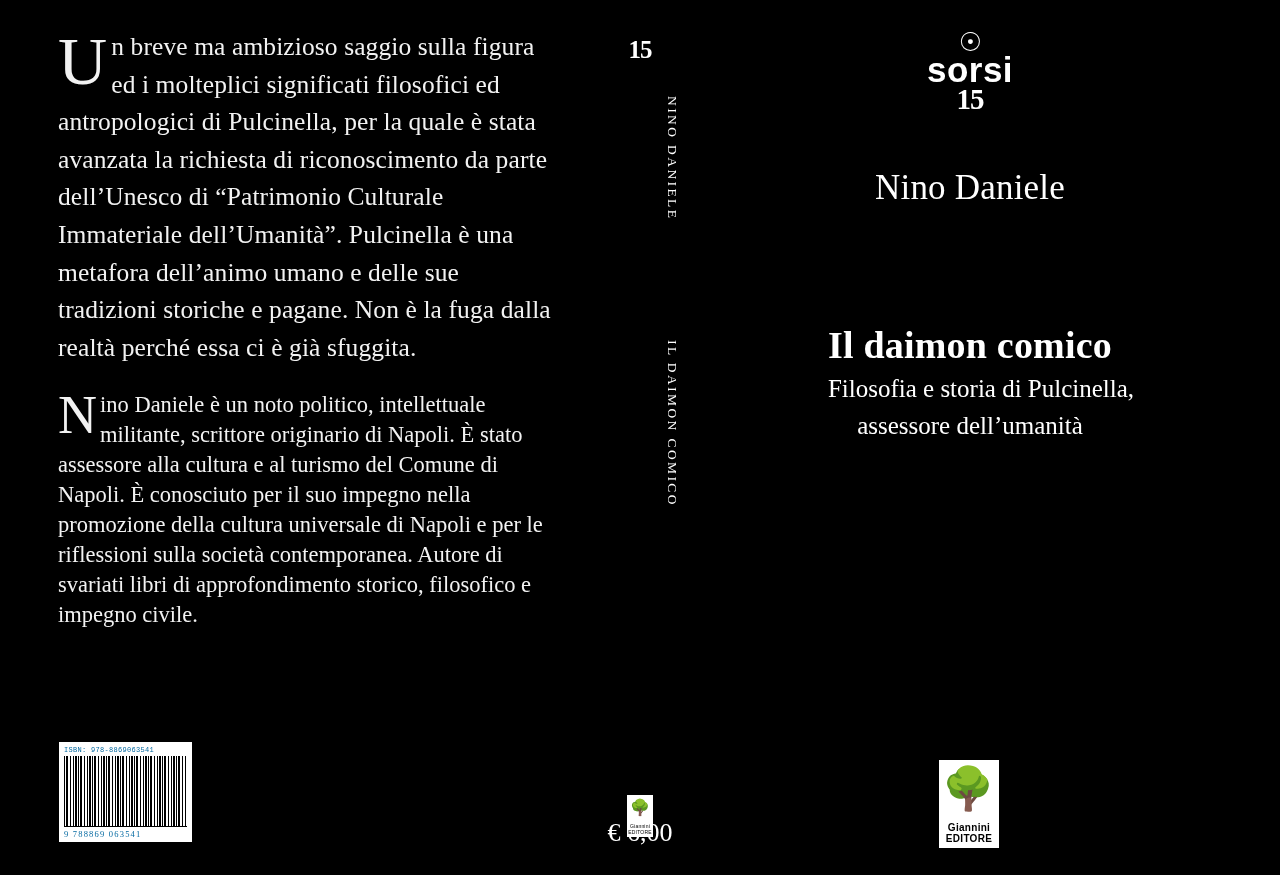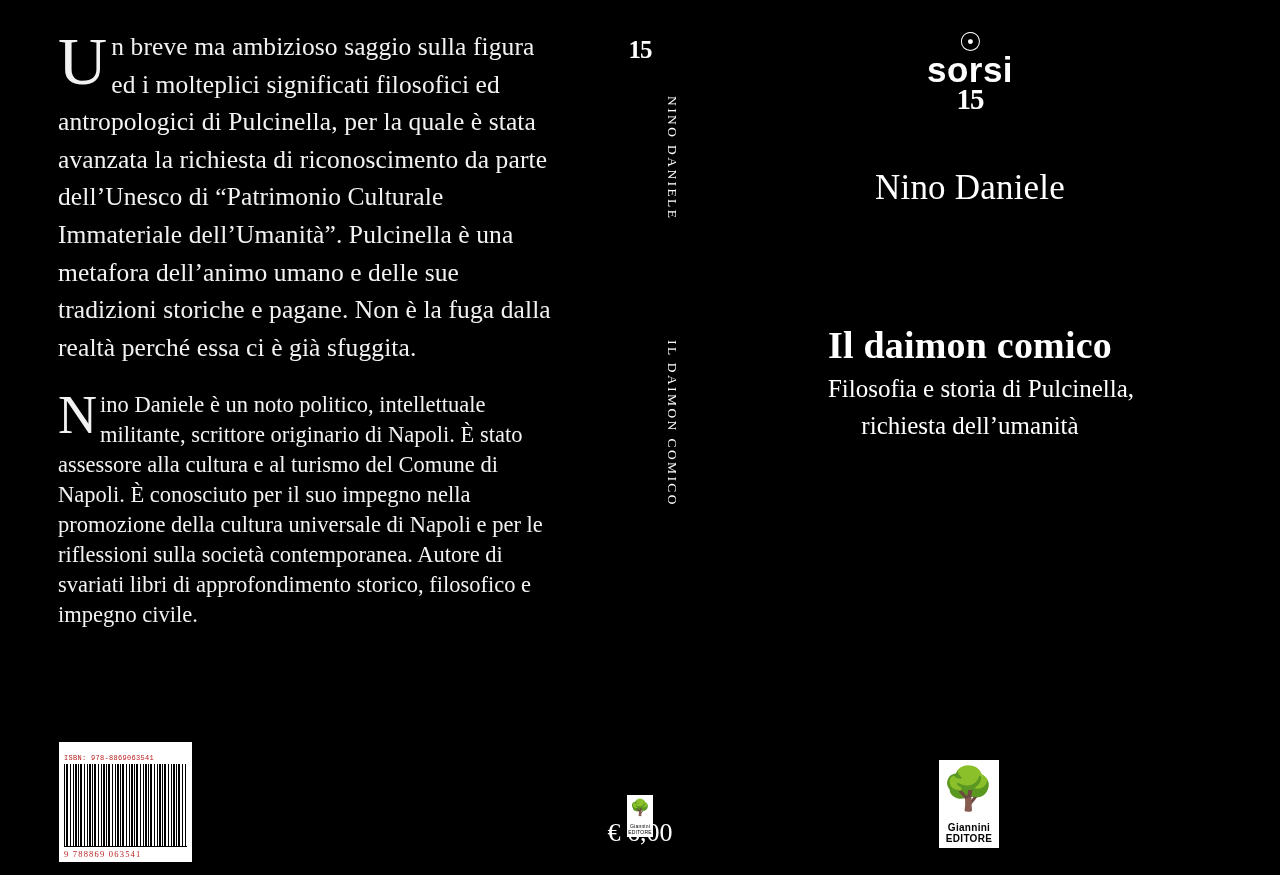--- a/index.html
+++ b/index.html
@@ -53,25 +53,25 @@
     line-height: 0.78;
     padding: 4px 3px 0 0;
   }
 
   
   .barcode-box {
     position: absolute;
     left: 59px;
     top: 742px;
     width: 133px;
-    height: 120px;
+    height: 100px;
     background: #ffffff;
-    color: #b91c1c;
+    color: #0369a1;
     box-sizing: border-box;
-    padding: 12px 5px 3px 5px;
+    padding: 4px 5px 3px 5px;
     display: flex;
     flex-direction: column;
     justify-content: space-between;
   }
   .barcode-isbn {
     font-family: "Liberation Mono", monospace;
     font-size: 7px;
     letter-spacing: 0.3px;
     line-height: 9px;
   }
@@ -318,21 +318,21 @@
 
   <div class="front-panel">
     <div class="sorsi-logo">
       <div class="sorsi-mark">☉</div>
       <div class="sorsi-word">sorsi</div>
       <div class="sorsi-num">15</div>
     </div>
     <div class="front-author">Nino Daniele</div>
     <div class="front-title">Il daimon comico</div>
     <div class="front-sub1">Filosofia e storia di Pulcinella,</div>
-    <div class="front-sub2">richiesta dell’umanità</div>
+    <div class="front-sub2">assessore dell’umanità</div>
     <div class="publisher-logo">
       <div class="tree-big">🌳</div>
       <div class="publisher-name">
         <div>Giannini</div>
         <div>EDITORE</div>
       </div>
     </div>
   </div>
 
 </div>

